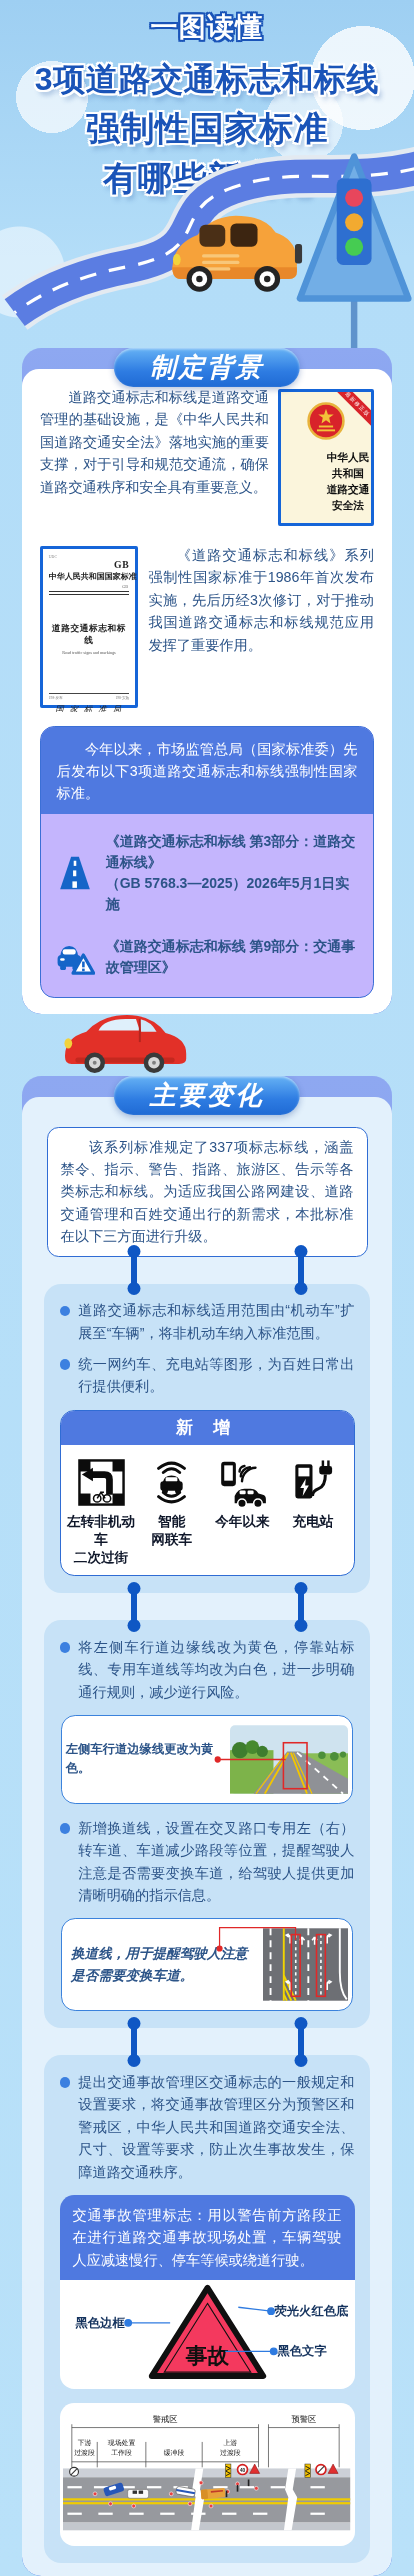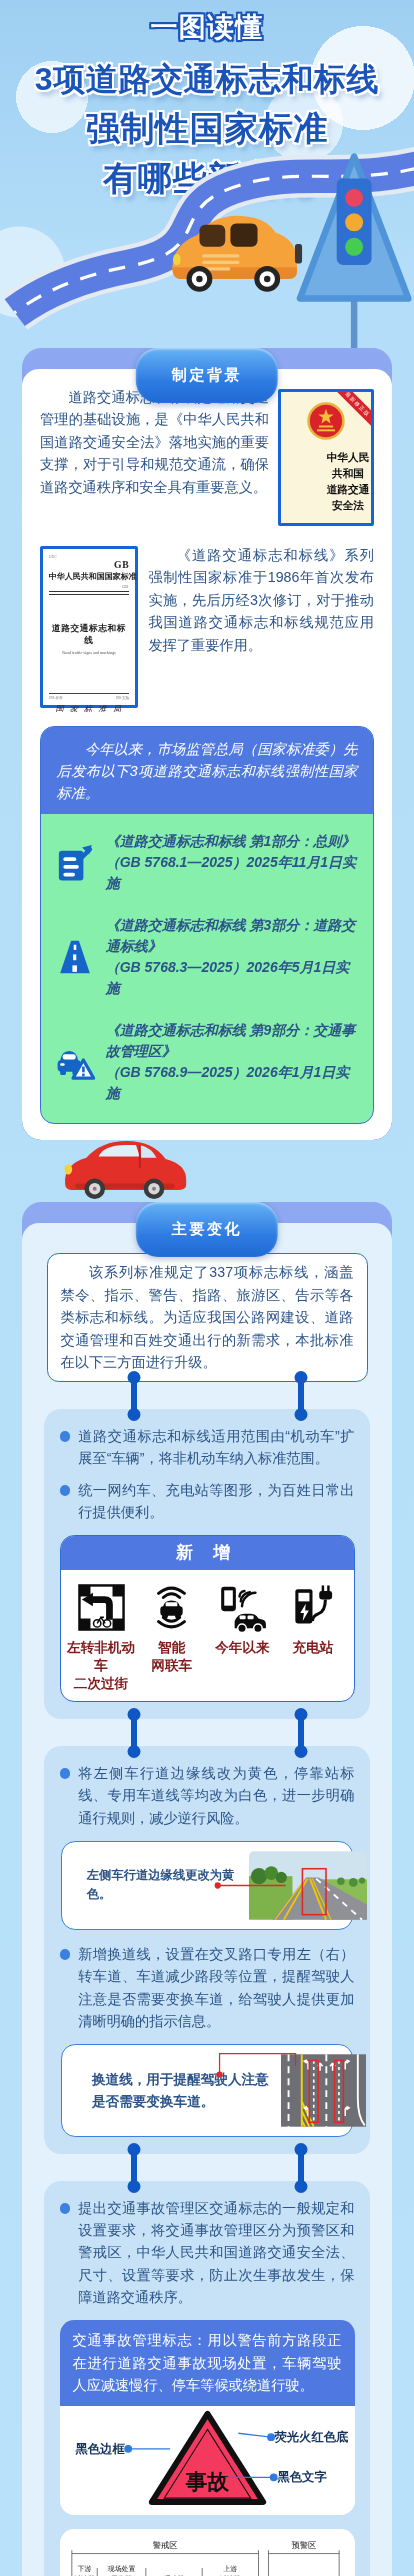--- a/index.html
+++ b/index.html
@@ -26,25 +26,25 @@
   .t1{ font-size:32px; margin-top:13px; }
   .t2{ font-size:34px; margin-top:3.9px; }
   .t3{ font-size:34px; margin-top:3.9px; }
   .hero-art{ position:absolute; left:0; top:141px; width:414px; height:151px; overflow:visible; }
   .hero-car{ position:absolute; left:162px; top:205px; width:142px; height:91px; z-index:3; }
 
   .section{ position:relative; margin:0 22px; border-radius:19.4px; overflow:hidden;
     background:linear-gradient(180deg,#8ea8f1 0%,#6288e9 100%); padding-top:21px; z-index:1; }
   .section-body{ background:#fff; border-radius:17px 17px 19.4px 19.4px; padding:17px 18px 15.5px; }
   .pill{
-    position:absolute; top:0; left:50%; transform:translateX(-50%); height:55px; padding:0 36px;
+    position:absolute; top:0; left:50%; transform:translateX(-50%); height:39px; padding:0 36px;
     display:flex; align-items:center; border-radius:22px; z-index:4;
     background:linear-gradient(180deg,#66b2f5 0%,#2e7ce2 60%,#1f6ad4 100%);
     box-shadow:0 2.6px 6.5px rgba(20,60,140,.3), inset 0 1.3px 2.6px rgba(255,255,255,.55);
-    color:#fff; font-size:15px; font-weight:800; letter-spacing:2.6px; white-space:nowrap;
+    color:#fff; font-size:26px; font-weight:800; letter-spacing:2.6px; white-space:nowrap;font-style:italic;
   }
   .txt{ font-size:14.2px; line-height:1.58; color:#2c5488; font-weight:400; text-align:justify; }
   .indent{ text-indent:2em; }
 
   
   .para-block{ overflow:hidden; }
   .law-book{ float:right; width:96px; height:137px; margin:2.6px 0 5.2px 9px; background:#fbf5dc;
     border:3.2px solid #1565d8; border-radius:1.9px; position:relative; overflow:hidden; text-align:center; }
   .law-book .emblem{ margin-top:9px; }
   .law-title{ font-family:"Liberation Serif",serif; font-weight:700; color:#111; font-size:10.7px; line-height:1.5; margin-top:6.5px;margin-left:44px; }
@@ -56,21 +56,21 @@
   .gb-logo{ text-align:right; font-size:9.7px; font-weight:900; letter-spacing:0.6px; }
   .gb-h{ font-size:8px; font-weight:700; text-align:center; margin-top:1.3px; white-space:nowrap; }
   .gb-code{ text-align:right; font-size:4.2px; color:#666; margin-top:1.9px; }
   .gb-rule{ border-top:1.3px solid #333; margin-top:2.6px; }
   .gb-rule2{ border-top:0.6px solid #333; margin-top:1.3px; }
   .gb-title{ font-size:8.7px; font-weight:700; text-align:center; margin-top:28.5px; letter-spacing:0.6px; }
   .gb-sub{ font-size:4.2px; text-align:center; color:#555; margin-top:2.6px; }
   .gb-foot{ margin-top:38px; border-top:0.6px solid #444; padding-top:1.9px; display:flex; justify-content:space-between; font-size:3.6px; color:#777; }
   .gb-issuer{ text-align:center; font-size:8.4px; font-style:italic; margin-top:3.9px; letter-spacing:1.9px; }
 
-  .notice-box{ clear:both; margin-top:14.2px; border:1.9px solid #3b6fd6; border-radius:14.2px; overflow:hidden; background:#86efac;font-style:italic; }
+  .notice-box{ clear:both; margin-top:14.2px; border:1.9px solid #3b6fd6; border-radius:14.2px; overflow:hidden; background:#c4b5fd; }
   .notice{ background:#4f79e0; color:#fff; font-size:14.2px; line-height:1.55; padding:10.4px 15.5px; text-indent:2em; text-align:justify; }
   .std-list{ padding:6.5px 11.7px 9px; }
   .std-item{ display:flex; align-items:center; gap:10.4px; padding:10.4px 2.6px; }
   .std-icon{ flex:none; width:40px; height:40px; }
   .std-text{ font-size:14px; line-height:1.5; color:#2c5488; font-weight:600; }
 
   .car-row{ position:relative; height:62px; z-index:2; }
   .red-car{ position:absolute; left:57px; top:-7.8px; width:136px; height:67px; }
 
   
@@ -86,24 +86,24 @@
   .bullet{ display:flex; gap:8.4px; margin-bottom:9px; }
   .bullet:last-child{ margin-bottom:0; }
   .bdot{ flex:none; width:10.4px; height:10.4px; border-radius:50%; background:#3c80e0; margin-top:6.5px; }
   .btxt{ flex:1; }
 
   .new-box{ margin-top:11.7px; background:#fff; border:1.3px solid #2f6cd4; border-radius:14.2px; overflow:hidden; }
   .new-head{ background:#4f79e0; color:#fff; text-align:center; font-size:17px; font-weight:700; letter-spacing:7.8px; padding:5.2px 0 5.8px; }
   .new-grid{ display:flex; padding:11.7px 5.2px 9px; }
   .new-col{ flex:1; display:flex; flex-direction:column; align-items:center; }
   .new-ic{ height:52px; display:flex; align-items:center; justify-content:center; color:#0c0c0c; }
-  .new-label{ margin-top:5.2px; font-size:13.6px; font-weight:600; color:#7f1d1d; text-align:center; line-height:1.3; white-space:pre-line; }
+  .new-label{ margin-top:5.2px; font-size:13.6px; font-weight:600; color:#0f172a; text-align:center; line-height:1.3; white-space:pre-line; }
 
   .example{ position:relative; background:#fff; border:1.9px solid #3b82dc; border-radius:14.2px; margin:11.7px 1.3px 13px;
-    padding:9px 25px; display:flex; align-items:center; min-height:89px; }
+    padding:9px 4px; display:flex; align-items:center; min-height:89px; }
   .example .cap{ font-size:12.3px; line-height:1.6; color:#2c5488; font-weight:600; }
   .ex1-cap{ width:162px; flex:none; }
   .ex2-cap{ width:194px; flex:none; padding-left:5.2px; font-size:13.6px !important; }
   .ex-img{ margin-left:auto; flex:none; display:block; }
   .overlay{ position:absolute; inset:0; width:100%; height:100%; pointer-events:none; }
 
   .sign-box{ margin-top:11.7px; border-radius:14.2px; overflow:hidden; }
   .sign-top{ background:#4f79e0; color:#fff; font-size:14.2px; line-height:1.58; padding:9px 13px; text-align:justify; }
   .sign-bottom{ position:relative; background:#fff; height:109px; }
   .ann{ position:absolute; font-size:12.3px; font-weight:700; color:#15335e; white-space:nowrap; }
@@ -188,34 +188,20 @@
           </div>
         <div class="gb-issuer">国 家 标 准 局</div>
       </div>
       <p class="txt indent">《道路交通标志和标线》系列强制性国家标准于1986年首次发布实施，先后历经3次修订，对于推动我国道路交通标志和标线规范应用发挥了重要作用。</p>
     </div>
 
     <div class="notice-box">
       <div class="notice">今年以来，市场监管总局（国家标准委）先后发布以下3项道路交通标志和标线强制性国家标准。</div>
       <div class="std-list">
 
-        <div class="std-item">
-          <svg class="std-icon" viewBox="0 0 62 62">
-            <rect x="6" y="12" width="38" height="46" rx="5" fill="#1565c8"></rect>
-            <rect x="13" y="22" width="20" height="6" rx="3" fill="#fff"></rect>
-            <rect x="13" y="34" width="24" height="6" rx="3" fill="#fff"></rect>
-            <rect x="13" y="46" width="18" height="6" rx="3" fill="#fff"></rect>
-            <path d="M40,24 L54,10" stroke="#1565c8" stroke-width="7" stroke-linecap="round"></path>
-            <polygon points="57,3 42,7 53,18" fill="#1565c8"></polygon>
-          </svg>
-          <div class="std-text">
-            <div>《道路交通标志和标线 第1部分：总则》</div>
-            <div>（GB 5768.1—2025）2025年11月1日实施</div>
-          </div>
-        </div>
 
         <div class="std-item">
           <svg class="std-icon" viewBox="0 0 62 62">
             <polygon points="8,56 25,6 37,6 54,56" fill="#1565c8"></polygon>
             <rect x="29" y="12" width="4" height="8" fill="#fff"></rect>
             <rect x="28" y="27" width="5" height="9" fill="#fff"></rect>
             <rect x="27" y="44" width="7" height="10" fill="#fff"></rect>
           </svg>
           <div class="std-text">
             <div>《道路交通标志和标线 第3部分：道路交通标线》</div>
@@ -230,21 +216,20 @@
             <rect x="12" y="19" width="20" height="8" rx="3" fill="#fff"></rect>
             <rect x="8" y="44" width="9" height="7" rx="2" fill="#1565c8"></rect>
             <rect x="27" y="44" width="9" height="7" rx="2" fill="#1565c8"></rect>
             <rect x="8" y="33" width="7" height="4" rx="2" fill="#fff"></rect>
             <polygon points="44,28 60,56 28,56" fill="#fff" stroke="#1565c8" stroke-width="5" stroke-linejoin="round"></polygon>
             <rect x="42" y="38" width="4" height="9" fill="#1565c8"></rect>
             <rect x="42" y="49" width="4" height="4" fill="#1565c8"></rect>
           </svg>
           <div class="std-text">
             <div>《道路交通标志和标线 第9部分：交通事故管理区》</div>
-            <div>（GB 5768.9—2025）2026年1月1日实施</div>
           </div>
         </div>
 
       </div>
     </div>
   </div>
 </div>
 
 <div class="car-row">
   <svg class="red-car" viewBox="0 0 210 104">
@@ -400,21 +385,21 @@
           <circle cx="252" cy="69" r="5" fill="#e02828"></circle>
           <line x1="252" y1="69" x2="362" y2="69" stroke="#e02828" stroke-width="2"></line>
         </svg>
       </div>
 
       <div class="bullet">
         <span class="bdot"></span>
         <p class="txt btxt">新增换道线，设置在交叉路口专用左（右）转车道、车道减少路段等位置，提醒驾驶人注意是否需要变换车道，给驾驶人提供更加清晰明确的指示信息。</p>
       </div>
 
-      <div class="example" style="margin-bottom:0;">
+      <div class="example" style="margin-bottom:0;font-style:italic;">
         <div class="cap ex2-cap">换道线，用于提醒驾驶人注意是否需要变换车道。</div>
         <svg class="ex-img" width="85" height="73" viewBox="0 0 135 115">
           <rect width="135" height="115" fill="#6d6f74"></rect>
           <line x1="12" y1="0" x2="12" y2="115" stroke="#fff" stroke-width="3" stroke-dasharray="11 8"></line>
           <line x1="33" y1="0" x2="33" y2="115" stroke="#f2d400" stroke-width="3"></line>
           <g stroke="#f2d400" stroke-width="3">
             <line x1="33" y1="75" x2="52" y2="115"></line>
               <line x1="33" y1="90" x2="45" y2="115"></line>
               <line x1="33" y1="105" x2="38" y2="115"></line>
           </g>

